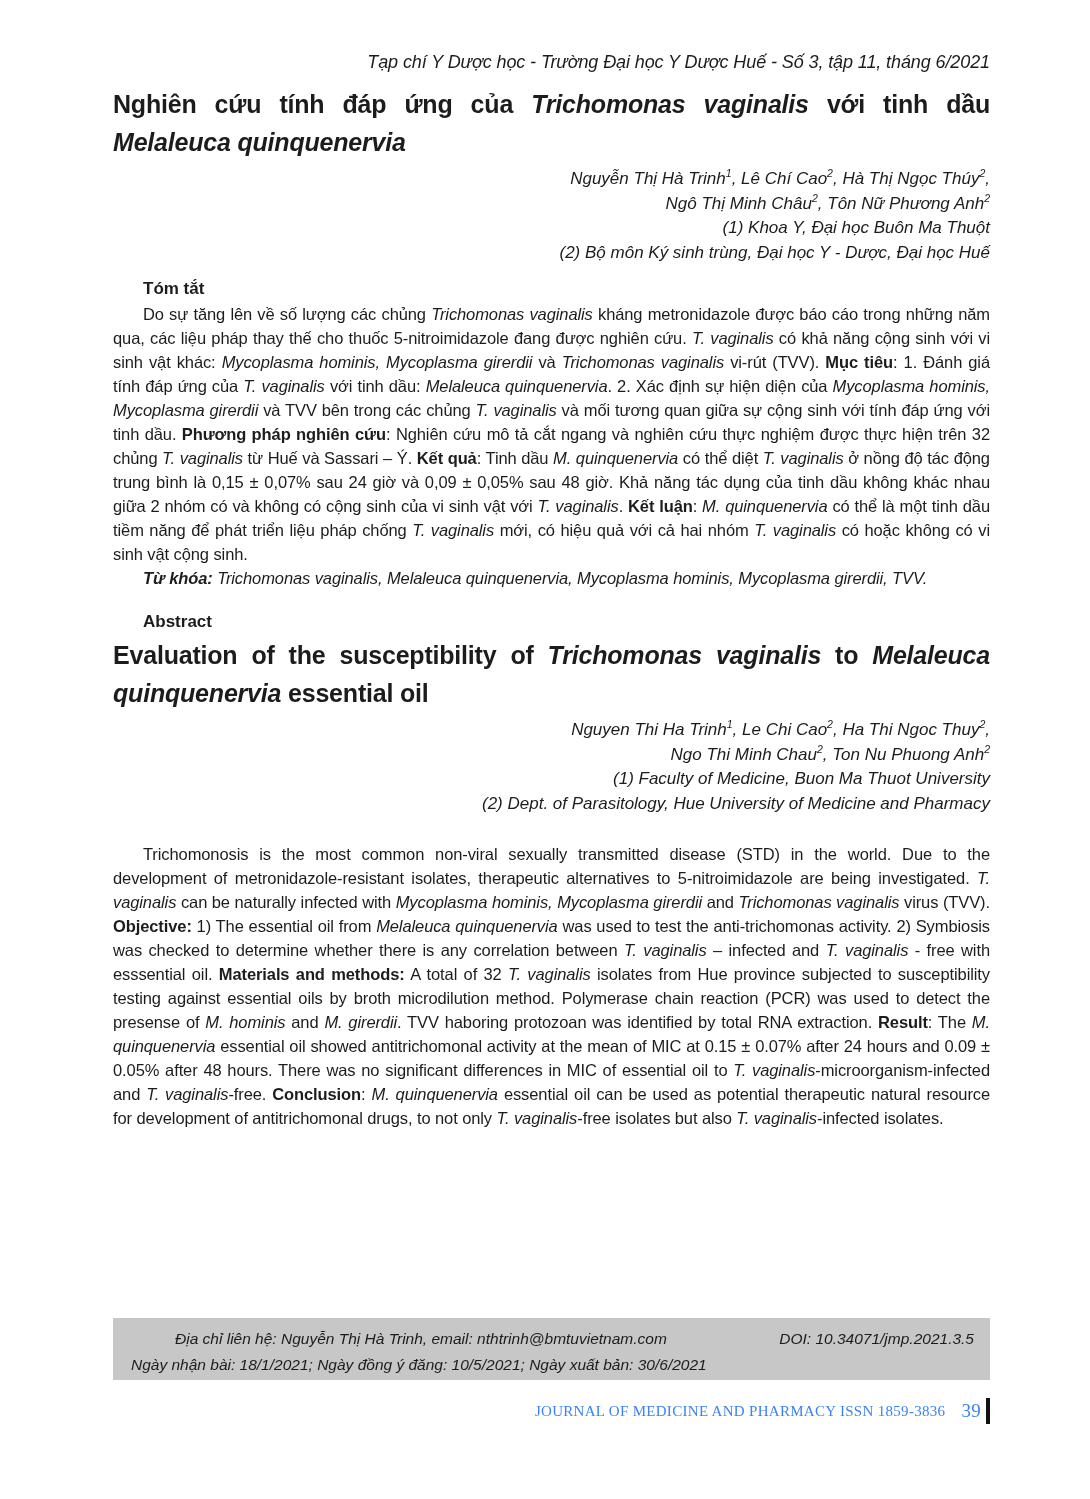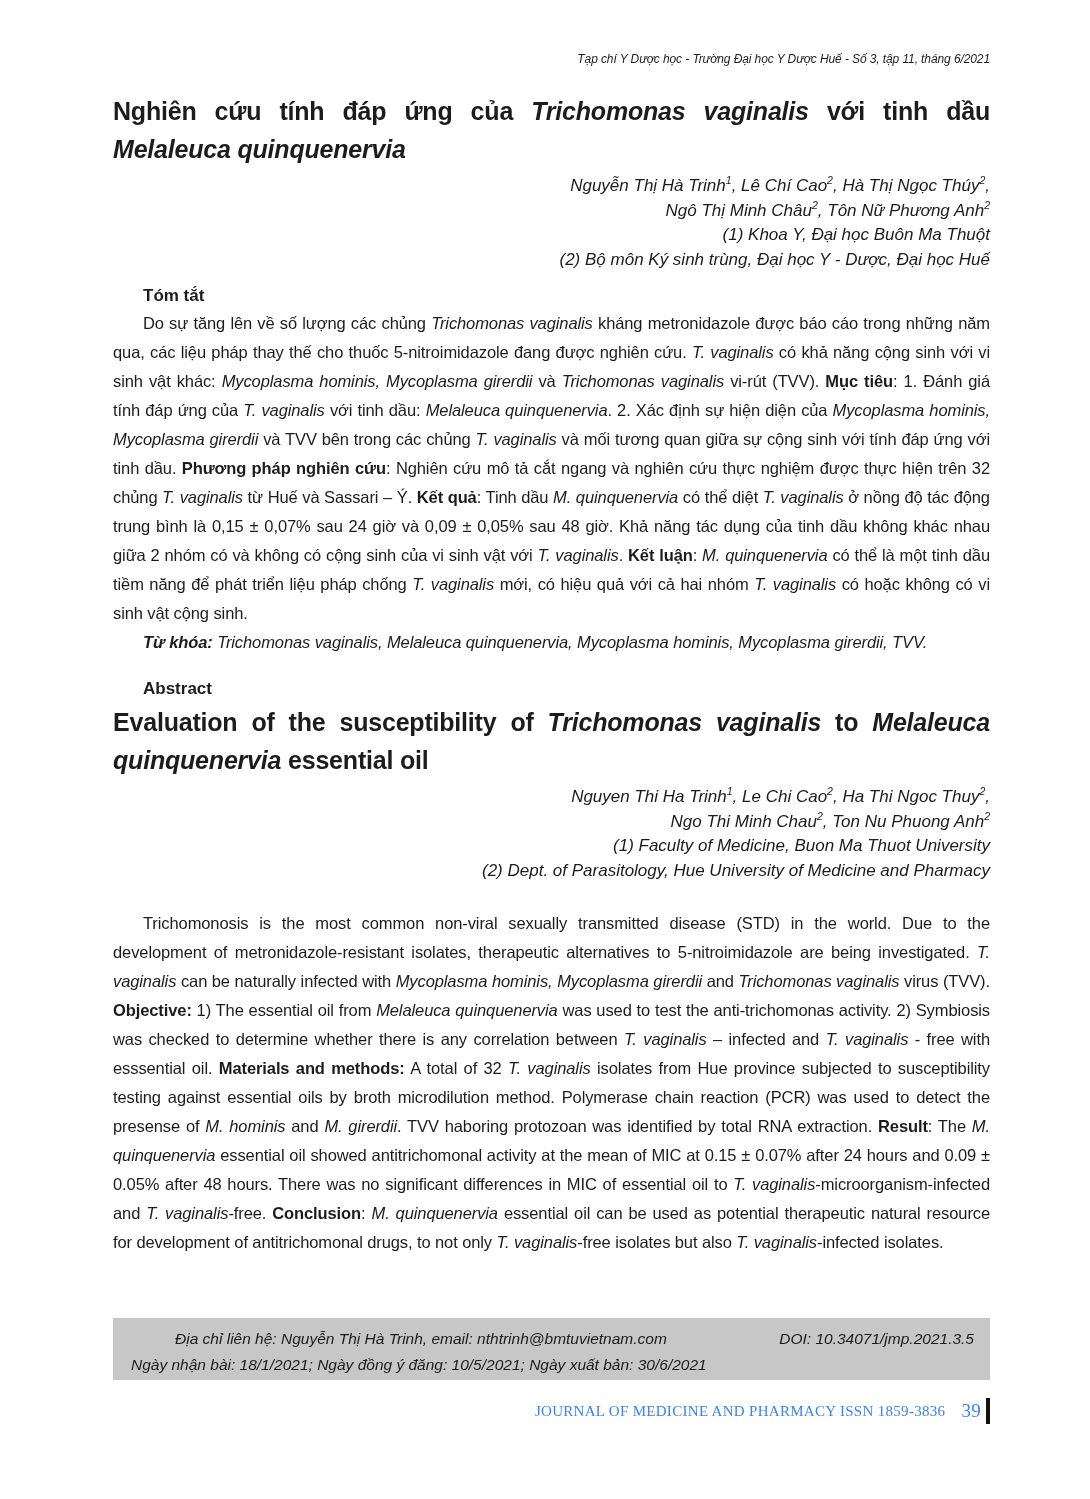--- a/index.html
+++ b/index.html
@@ -10,41 +10,41 @@
     background:#ffffff;
     font-family:"Liberation Sans", sans-serif;
     color:#1c1c1c;
     overflow:hidden;
   }
   .content { padding:52px 100px 0 113px; }
 
   .journal-header {
     text-align:right;
     font-style:italic;
-    font-size:12px;
-    margin-bottom:26px;
+    font-size:18px;
+    margin-bottom:12px;
     letter-spacing:-0.1px;
   }
 
   .title { font-weight:bold; font-size:25px; line-height:38px; letter-spacing:-0.2px; }
   .line-justify-full { text-align:justify; text-align-last:justify; }
 
   .authors-block { text-align:right; font-size:17px; line-height:24.5px; margin-top:6px; }
   .author-line-vi { font-weight:normal; font-style:italic; }
   .author-line-en { font-style:italic; }
   .affiliation { font-style:italic; font-weight:normal; }
 
   .section-heading {
     font-weight:bold; font-size:17px;
     margin:14px 0 3px;
     text-indent:30px;
   }
 
   .para {
-    font-size:16.5px; line-height:29px;
+    font-size:16.5px; line-height:24px;
     text-align:justify;
     text-indent:30px;
     margin:0;
     letter-spacing:-0.1px;
   }
   .keywords { margin-top:0; }
 
   .en-section-heading { margin-top:22px; }
   .title-en { margin-top:4px; }
   .para-en { margin-top:26px; }

